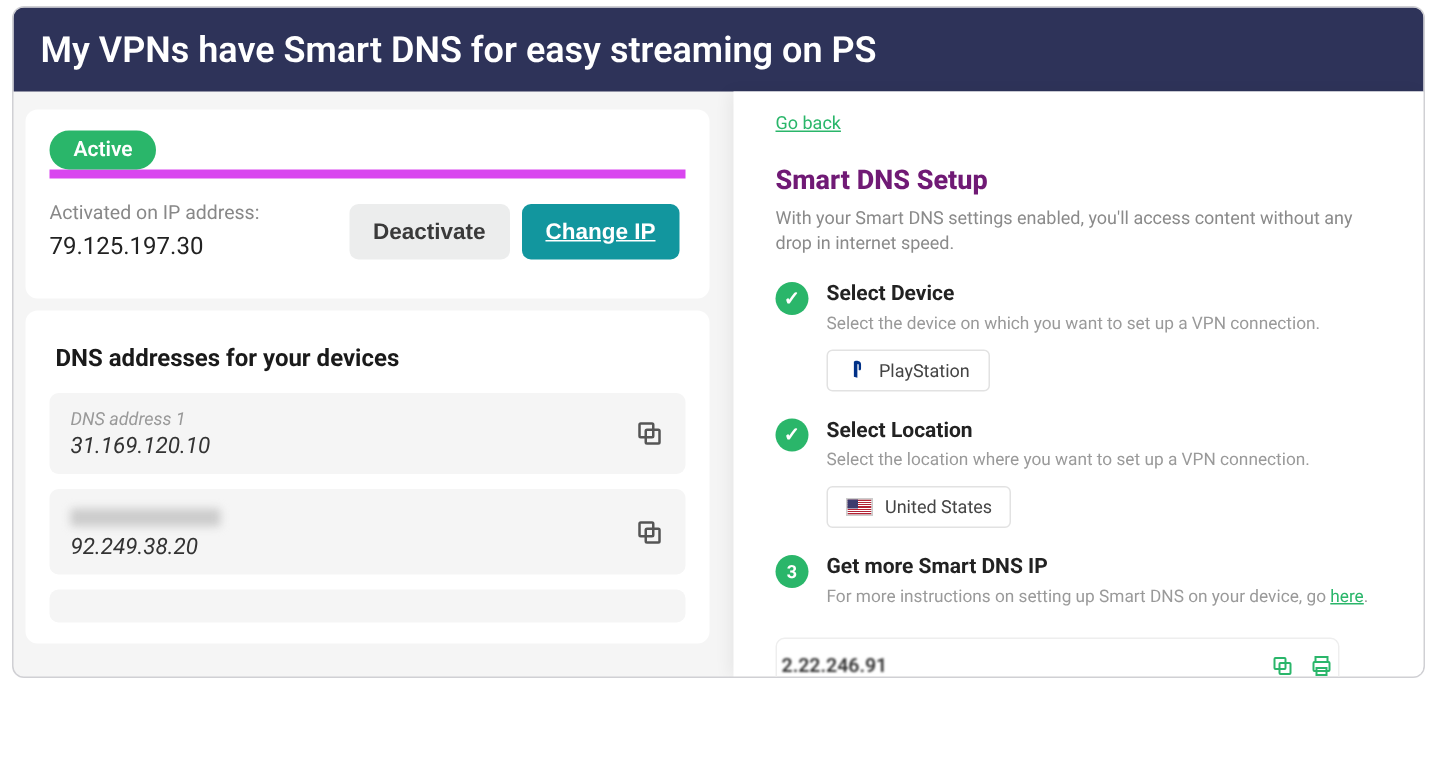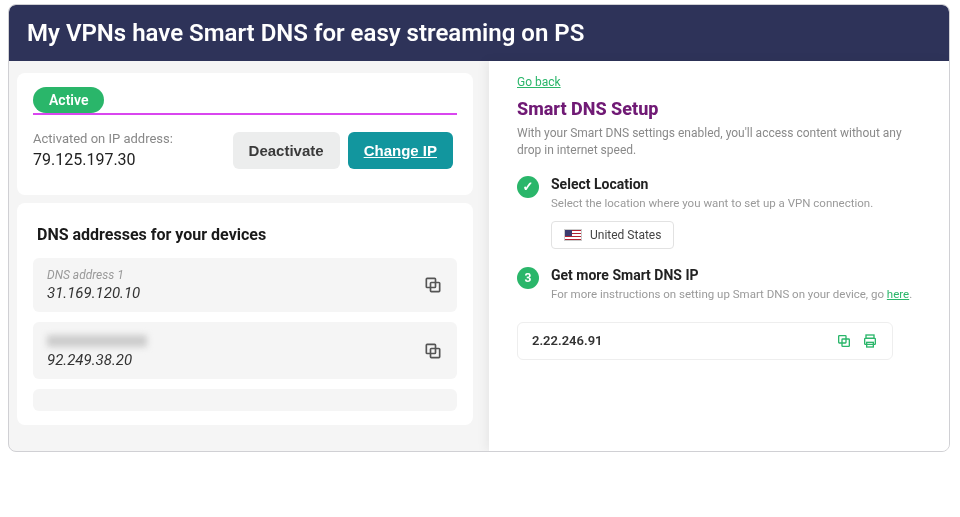--- a/index.html
+++ b/index.html
@@ -12,54 +12,54 @@
   .content { display: flex; height: calc(100% - 56px); }
   
   
   .left { flex: 0 0 480px; padding: 12px 16px 0 8px; }
   .h1 { font-weight: 800; font-size: 27px; color: #1a1a1a; margin: 6px 0 14px 8px; letter-spacing: -0.5px; }
   
   .card { background: #fff; border-radius: 8px; padding: 14px 16px; margin-bottom: 8px; }
   
   .pill { display: inline-block; background: #2ab66a; color: #fff; font-weight: 600; font-size: 14px; padding: 5px 16px; border-radius: 20px; text-align: center; }
   
-  .iprow { display: flex; align-items: center; justify-content: space-between; border-top: 2px solid #d946ef; padding: 16px 4px 12px 0; }
+  .iprow { display: flex; align-items: center; justify-content: space-between; border-top: 6px solid #d946ef; padding: 16px 4px 12px 0; }
   .iprow .lbl { color: #888; font-size: 13px; margin-bottom: 4px; }
   .iprow .val { font-size: 16px; color: #222; }
   .btns { display: flex; gap: 8px; }
   .btn-grey { background: #eceded; color: #3a3a3a; border: none; border-radius: 6px; padding: 10px 16px; font-size: 15px; font-weight: 600; cursor: pointer; }
   .btn-teal { background: #12969e; color: #fff; border: none; border-radius: 6px; padding: 10px 16px; font-size: 15px; font-weight: 600; cursor: pointer; text-decoration: underline; }
   
   .sub { font-weight: 700; font-size: 16px; color: #1a1a1a; margin: 8px 0 14px 4px; }
   
   .dnsbox { background: #f5f5f5; border-radius: 6px; padding: 10px 14px; display: flex; justify-content: space-between; align-items: center; margin-bottom: 10px; font-style: italic; }
   .dnsbox .dlbl { color: #999; font-size: 12px; margin-bottom: 2px; }
   .dnsbox .dval { color: #333; font-size: 15px; }
   .blur { filter: blur(3px); display: inline-block; width: 100px; height: 12px; background: #ccc; border-radius: 2px; }
   .copy-icon { width: 20px; height: 20px; cursor: pointer; color: #555; }
   
   
   .right { flex: 1; background: #fff; padding: 14px 26px 0 28px; box-shadow: -3px 0 10px rgba(0,0,0,0.06); position: relative; }
-  .goback { color: #2ab66a; font-size: 12px; text-decoration: underline; display: block; margin-bottom: 9px; cursor: pointer; }
+  .goback { color: #2ab66a; font-size: 12px; text-decoration: underline; display: block; margin-bottom: 21px; cursor: pointer; }
   .h2 { font-weight: 800; font-size: 18px; color: #701a75; margin-bottom: 6px; }
   .desc { color: #8a8a8a; font-size: 12px; line-height: 1.45; margin-bottom: 16px; }
   
   .step { display: flex; gap: 12px; margin-bottom: 18px; }
   .badge { width: 22px; height: 22px; border-radius: 50%; background: #2ab66a; color: #fff; display: flex; align-items: center; justify-content: center; flex-shrink: 0; font-size: 12px; font-weight: 700; }
   .badge.check::after { content: "✓"; font-size: 13px; }
   .step-body .st { font-weight: 700; font-size: 14px; color: #222; margin-bottom: 3px; }
   .step-body .sd { color: #9a9a9a; font-size: 11.5px; margin-bottom: 10px; line-height: 1.4; }
   .step-body .sd a { color: #2ab66a; text-decoration: underline; }
   
   .chip { display: inline-flex; align-items: center; gap: 8px; border: 1px solid #e2e2e2; border-radius: 4px; padding: 6px 12px; font-size: 12px; color: #444; cursor: pointer; }
   .chip .ps { width: 14px; height: 14px; }
   .flag { width: 18px; height: 12px; display: inline-block; background: linear-gradient(#b22234 7.7%, #fff 7.7% 15.4%, #b22234 15.4% 23.1%, #fff 23.1% 30.8%, #b22234 30.8% 38.5%, #fff 38.5% 46.2%, #b22234 46.2% 53.8%, #fff 53.8% 61.5%, #b22234 61.5% 69.2%, #fff 69.2% 76.9%, #b22234 76.9% 84.6%, #fff 84.6% 92.3%, #b22234 92.3%); position: relative; border: 0.5px solid #ccc; }
   .flag::before { content:""; position:absolute; left:0; top:0; width:7px; height:6.5px; background:#3c3b6e; }
   
-  .ipcard { border: 1px solid #eee; border-radius: 6px; padding: 10px 14px; display: flex; justify-content: space-between; align-items: center; width: 376px;}
+  .ipcard { border: 1px solid #eee; border-radius: 6px; padding: 10px 3px; display: flex; justify-content: space-between; align-items: center; width: 376px;}
   .ipcard .v { color: #333; font-size: 13px; font-weight: 600; filter: blur(0.6px); }
   .ipcard .icons { display: flex; gap: 10px; }
   .ipcard .sm { width: 16px; height: 16px; color: #2ab66a; cursor: pointer; }
 </style>
 </head>
 <body>
 
 <div class="frame">
   <div class="banner">My VPNs have Smart DNS for easy streaming on PS</div>
   <div class="content">
@@ -107,20 +107,33 @@
 
         <div class="dnsbox" style="height:22px;"></div>
       </div>
     </div>
 
     <div class="right">
       <a class="goback">Go back</a>
       <div class="h2">Smart DNS Setup</div>
       <div class="desc">With your Smart DNS settings enabled, you'll access content without any drop in internet speed.</div>
 
+      <div class="step">
+        <div class="badge check"></div>
+        <div class="step-body">
+          <div class="st">Select Device</div>
+          <div class="sd">Select the device on which you want to set up a VPN connection.</div>
+          <div class="chip">
+            <svg class="ps" viewBox="0 0 24 24" fill="#003087">
+                <path d="M9 2v17l4 1.3V5.5c0-0.7 0.3-1.2 0.8-1 0.6 0.2 0.7 0.8 0.7 1.5v5.5c1.5 0.7 2.7 0 2.7-1.9V5c0-2-0.8-3-3.3-3.8C12.8 0.9 10.5 0.3 9 2z"></path>
+              </svg>
+            <span>PlayStation</span>
+          </div>
+        </div>
+      </div>
 
       <div class="step">
         <div class="badge check"></div>
         <div class="step-body">
           <div class="st">Select Location</div>
           <div class="sd">Select the location where you want to set up a VPN connection.</div>
           <div class="chip">
             <span class="flag"></span>
             <span>United States</span>
           </div>

